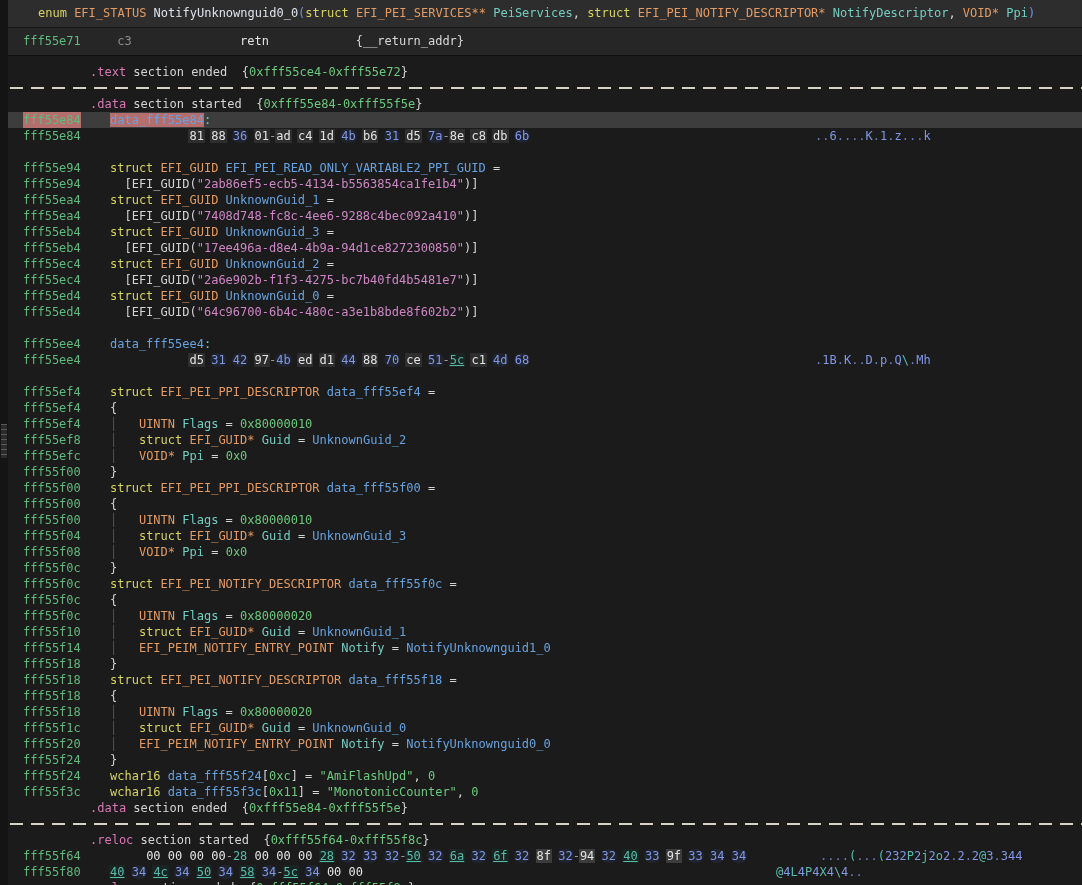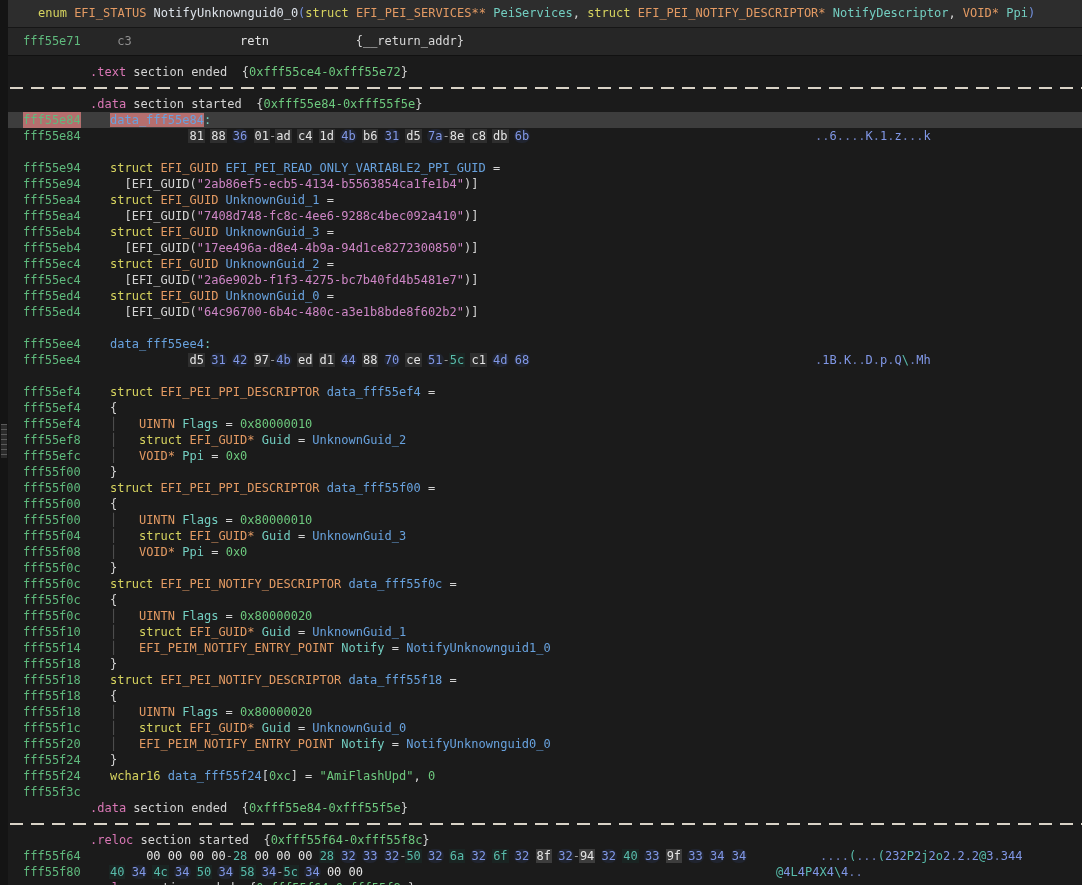--- a/index.html
+++ b/index.html
@@ -24,21 +24,21 @@
   .addr{position:absolute;left:23px;top:0;color:var(--ad);}
   .content{position:absolute;left:110px;top:0;}
   .sectline{position:absolute;left:90px;top:0;}
   .tok-hl{background:var(--token_highlight);}
   .dashes{position:absolute;left:10px;right:0;top:7px;height:2px;
     background:repeating-linear-gradient(90deg,var(--dash) 0 13px,transparent 13px 21px);}
   .ascii{position:absolute;top:0;}
   .byte{padding:0 1px;margin:0 -1px;}
   .chip-g{background:var(--chip);}
   .chip-b{background:var(--chip_blue);border-radius:7px;}
-  .chip-t{background:var(--chip_teal);}
+  .chip-t{background:var(--chip_teal);text-decoration:underline;}
   .chip-l{background:var(--chip_light);text-align:center;}
   .chip-n{background:transparent;}
   .bsep{color:#9a9a9a;}
   .c-kw{color:var(--kw);} .c-ty{color:var(--ty);} .c-fn{color:var(--fn);}
   .c-va{color:var(--va);} .c-sy{color:var(--sy);} .c-nu{color:var(--nu);}
   .c-gu{color:var(--gu);} .c-se{color:var(--se);text-align:center;} .c-pl{color:var(--pl);}
   .c-op{color:var(--op);} .c-pa{color:var(--pa);} .c-pi{color:var(--pi);}
   .c-mn{color:var(--mn);} .c-an{color:var(--an);}
   .c-w{color:var(--w);} .c-b{color:var(--b);} .c-t{color:var(--t);} .c-d{color:var(--d);}
 </style>
@@ -98,21 +98,21 @@
       <div class="line"><span class="addr">fff55f10</span><span class="content"><span class="c-pi">│   </span><span class="c-kw">struct </span><span class="c-ty">EFI_GUID</span><span class="c-ty">*</span><span class="c-pl"> </span><span class="c-va">Guid</span><span class="c-pl"> = </span><span class="c-sy">UnknownGuid_1</span></span></div>
       <div class="line"><span class="addr">fff55f14</span><span class="content"><span class="c-pi">│   </span><span class="c-ty">EFI_PEIM_NOTIFY_ENTRY_POINT</span><span class="c-pl"> </span><span class="c-va">Notify</span><span class="c-pl"> = </span><span class="c-sy">NotifyUnknownguid1_0</span></span></div>
       <div class="line"><span class="addr">fff55f18</span><span class="content"><span class="c-pl">}</span></span></div>
       <div class="line"><span class="addr">fff55f18</span><span class="content"><span class="c-kw">struct </span><span class="c-ty">EFI_PEI_NOTIFY_DESCRIPTOR </span><span class="c-sy">data_fff55f18</span><span class="c-pl"> =</span></span></div>
       <div class="line"><span class="addr">fff55f18</span><span class="content"><span class="c-pl">{</span></span></div>
       <div class="line"><span class="addr">fff55f18</span><span class="content"><span class="c-pi">│   </span><span class="c-ty">UINTN</span><span class="c-pl"> </span><span class="c-va">Flags</span><span class="c-pl"> = </span><span class="c-nu">0x80000020</span></span></div>
       <div class="line"><span class="addr">fff55f1c</span><span class="content"><span class="c-pi">│   </span><span class="c-kw">struct </span><span class="c-ty">EFI_GUID</span><span class="c-ty">*</span><span class="c-pl"> </span><span class="c-va">Guid</span><span class="c-pl"> = </span><span class="c-sy">UnknownGuid_0</span></span></div>
       <div class="line"><span class="addr">fff55f20</span><span class="content"><span class="c-pi">│   </span><span class="c-ty">EFI_PEIM_NOTIFY_ENTRY_POINT</span><span class="c-pl"> </span><span class="c-va">Notify</span><span class="c-pl"> = </span><span class="c-sy">NotifyUnknownguid0_0</span></span></div>
       <div class="line"><span class="addr">fff55f24</span><span class="content"><span class="c-pl">}</span></span></div>
       <div class="line"><span class="addr">fff55f24</span><span class="content"><span class="c-kw">wchar16 </span><span class="c-sy">data_fff55f24</span><span class="c-pl">[</span><span class="c-nu">0xc</span><span class="c-pl">]</span><span class="c-pl"> = </span><span class="c-nu">"AmiFlashUpd"</span><span class="c-pl">, </span><span class="c-nu">0</span></span></div>
-      <div class="line"><span class="addr">fff55f3c</span></div>
+      <div class="line"><span class="addr">fff55f3c</span><span class="content"><span class="c-kw">wchar16 </span><span class="c-sy">data_fff55f3c</span><span class="c-pl">[</span><span class="c-nu">0x11</span><span class="c-pl">]</span><span class="c-pl"> = </span><span class="c-nu">"MonotonicCounter"</span><span class="c-pl">, </span><span class="c-nu">0</span></span></div>
       <div class="line"><span class="sectline"><span class="c-se">.data</span><span class="c-pl"> section ended  </span><span class="c-pl">{</span><span class="c-nu">0xfff55e84-0xfff55f5e</span><span class="c-pl">}</span></span></div>
       <div class="line"><div class="dashes"></div></div>
       <div class="line"><span class="sectline"><span class="c-se">.reloc</span><span class="c-pl"> section started  </span><span class="c-pl">{</span><span class="c-nu">0xfff55f64-0xfff55f8c</span><span class="c-pl">}</span></span></div>
       <div class="line"><span class="addr">fff55f64</span><span class="ascii" style="left: 820px;"><span class="c-d">....</span><span class="c-t">(</span><span class="c-d">...</span><span class="c-t">(</span><span class="c-b">232</span><span class="c-t">P</span><span class="c-b">2</span><span class="c-t">j</span><span class="c-b">2</span><span class="c-t">o</span><span class="c-b">2</span><span class="c-d">.</span><span class="c-b">2</span><span class="c-d">.</span><span class="c-b">2</span><span class="c-t">@</span><span class="c-b">3</span><span class="c-d">.</span><span class="c-b">344</span></span><span class="content"><span>     </span><span class="byte c-w chip-n">00</span><span class="bsep"> </span><span class="byte c-w chip-n">00</span><span class="bsep"> </span><span class="byte c-w chip-n">00</span><span class="bsep"> </span><span class="byte c-w chip-n">00</span><span class="bsep">-</span><span class="byte c-t chip-n">28</span><span class="bsep"> </span><span class="byte c-w chip-n">00</span><span class="bsep"> </span><span class="byte c-w chip-n">00</span><span class="bsep"> </span><span class="byte c-w chip-n">00</span><span class="bsep"> </span><span class="byte c-t chip-t">28</span><span class="bsep"> </span><span class="byte c-b chip-b">32</span><span class="bsep"> </span><span class="byte c-b chip-b">33</span><span class="bsep"> </span><span class="byte c-b chip-b">32</span><span class="bsep">-</span><span class="byte c-t chip-t">50</span><span class="bsep"> </span><span class="byte c-b chip-b">32</span><span class="bsep"> </span><span class="byte c-t chip-t">6a</span><span class="bsep"> </span><span class="byte c-b chip-b">32</span><span class="bsep"> </span><span class="byte c-t chip-t">6f</span><span class="bsep"> </span><span class="byte c-b chip-b">32</span><span class="bsep"> </span><span class="byte c-w chip-l">8f</span><span class="bsep"> </span><span class="byte c-b chip-b">32</span><span class="bsep">-</span><span class="byte c-w chip-l">94</span><span class="bsep"> </span><span class="byte c-b chip-b">32</span><span class="bsep"> </span><span class="byte c-t chip-t">40</span><span class="bsep"> </span><span class="byte c-b chip-b">33</span><span class="bsep"> </span><span class="byte c-w chip-l">9f</span><span class="bsep"> </span><span class="byte c-b chip-b">33</span><span class="bsep"> </span><span class="byte c-b chip-b">34</span><span class="bsep"> </span><span class="byte c-b chip-b">34</span></span></div>
       <div class="line"><span class="addr">fff55f80</span><span class="ascii" style="left: 776px;"><span class="c-t">@</span><span class="c-b">4</span><span class="c-t">L</span><span class="c-b">4</span><span class="c-t">P</span><span class="c-b">4</span><span class="c-t">X</span><span class="c-b">4</span><span class="c-t">\</span><span class="c-b">4</span><span class="c-d">..</span></span><span class="content"><span></span><span class="byte c-t chip-t">40</span><span class="bsep"> </span><span class="byte c-b chip-b">34</span><span class="bsep"> </span><span class="byte c-t chip-t">4c</span><span class="bsep"> </span><span class="byte c-b chip-b">34</span><span class="bsep"> </span><span class="byte c-t chip-t">50</span><span class="bsep"> </span><span class="byte c-b chip-b">34</span><span class="bsep"> </span><span class="byte c-t chip-t">58</span><span class="bsep"> </span><span class="byte c-b chip-b">34</span><span class="bsep">-</span><span class="byte c-t chip-t">5c</span><span class="bsep"> </span><span class="byte c-b chip-b">34</span><span class="bsep"> </span><span class="byte c-w chip-n">00</span><span class="bsep"> </span><span class="byte c-w chip-n">00</span></span></div>
       <div class="line"><span class="sectline"><span class="c-se">.reloc</span><span class="c-pl"> section ended  </span><span class="c-pl">{</span><span class="c-nu">0xfff55f64-0xfff55f8c</span><span class="c-pl">}</span></span></div>
     </div>
 </div>
 
 </body></html>

